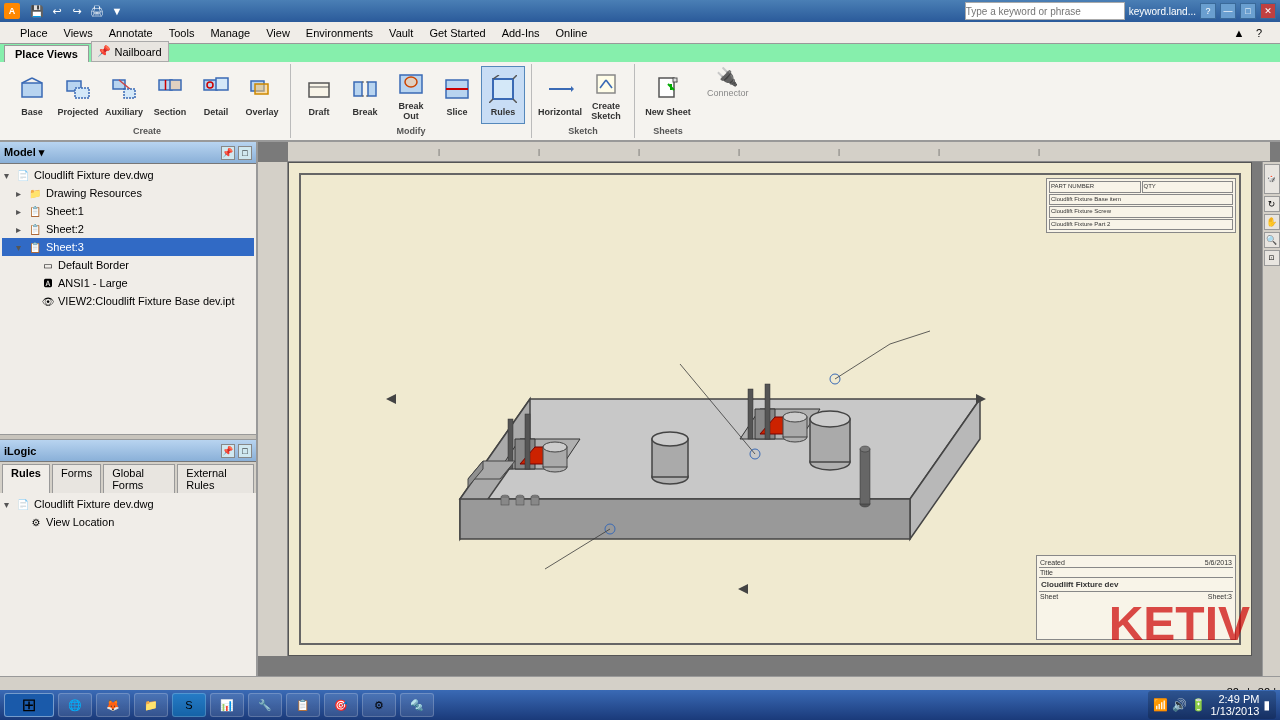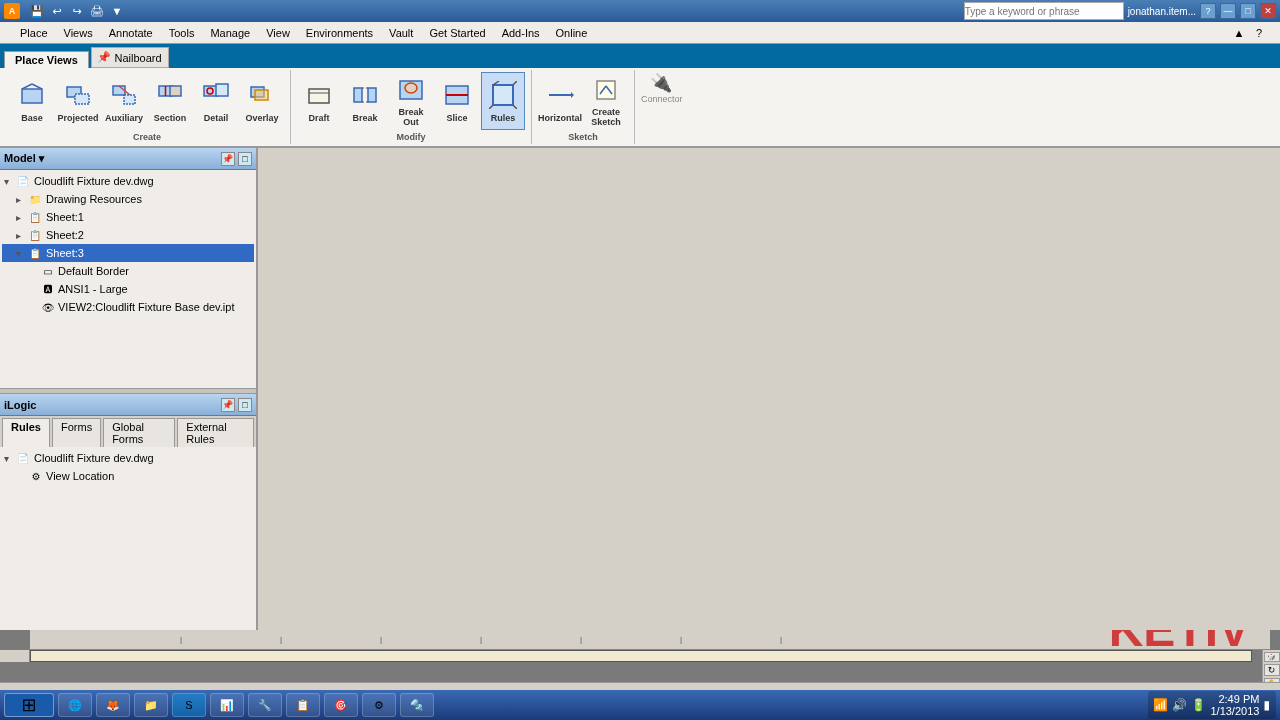--- a/index.html
+++ b/index.html
@@ -44,22 +44,22 @@
       color: #000;
     }
 
     
     #toolbar-area {
       background: #f5f3ef;
       border-bottom: 2px solid #999;
     }
     #toolbar-tabs {
       display: flex;
-      height: 24px;
-      background: #0369a1;
+      height: 18px;
+      background: #86efac;
       align-items: flex-end;
       padding-left: 4px;
     }
     .toolbar-tab {
       padding: 2px 10px;
       font-size: 11px;
       background: #e8e5e0;
       border: 1px solid #999;
       border-bottom: none;
       cursor: pointer;
@@ -411,21 +411,21 @@
     <div id="quick-access">
       <div class="qa-btn">💾</div>
       <div class="qa-btn">↩</div>
       <div class="qa-btn">↪</div>
       <div class="qa-btn">🖨</div>
       <div class="qa-btn">▼</div>
     </div>
   </div>
   <div id="titlebar-right" style="display:flex;align-items:center;gap:4px;">
     <input class="search-box" placeholder="Type a keyword or phrase" style="">
-    <span style="color:white;font-size:10px;">jonathan.item...</span>
+    <span style="color:white;font-size:10px;">keyword.land...</span>
     <div class="title-btn">?</div>
     <div class="title-btn">—</div>
     <div class="title-btn">□</div>
     <div class="title-btn" style="background:#c04040;">✕</div>
   </div>
 </div>
 
 <div id="menubar">
   <div class="menu-item">Place</div>
   <div class="menu-item">Views</div>
@@ -593,29 +593,46 @@
               <line x1="8" y1="18" x2="14" y2="10" stroke="#3a6ab5" stroke-width="1.5"></line>
               <line x1="14" y1="10" x2="20" y2="18" stroke="#3a6ab5" stroke-width="1.5"></line>
             </svg>
           </div>
           <span>Create Sketch</span>
         </div>
       </div>
       <div class="toolbar-group-label">Sketch</div>
     </div>
 
+    <div class="toolbar-group" style="border-right:none;">
+      <div class="toolbar-buttons">
+        <div class="tool-btn wide">
+          <div class="icon-area">
+            <svg width="28" height="28" viewBox="0 0 28 28">
+              <rect x="5" y="3" width="15" height="19" fill="#fff" stroke="#555" stroke-width="1.5"></rect>
+              <line x1="19" y1="3" x2="23" y2="7" stroke="#555" stroke-width="1.5"></line>
+              <rect x="19" y="3" width="4" height="4" fill="#e0e0e0" stroke="#555" stroke-width="1"></rect>
+              <line x1="14" y1="9" x2="20" y2="15" stroke="#00aa00" stroke-width="2"></line>
+              <line x1="17" y1="9" x2="17" y2="15" stroke="#00aa00" stroke-width="2"></line>
+            </svg>
+          </div>
+          <span>New Sheet</span>
+        </div>
+      </div>
+      <div class="toolbar-group-label">Sheets</div>
+    </div>
 
     <div class="connector-btn">
       <div style="font-size:18px;">🔌</div>
       <span>Connector</span>
     </div>
   </div>
 </div>
 
-<div id="main-area" style="height:calc(720px - 22px - 22px - 82px - 30px - 30px); display:flex;flex-direction:column;">
+<div id="main-area" style="height:calc(720px - 22px - 22px - 82px - 30px - 30px); display:flex;">
 
   <div id="left-panel">
 
     <div style="flex:1;display:flex;flex-direction:column;min-height:240px;">
       <div class="panel-header">
         <span>Model ▾</span>
         <div class="panel-header-icons">
           <div class="panel-icon-btn">📌</div>
           <div class="panel-icon-btn">□</div>
         </div>

